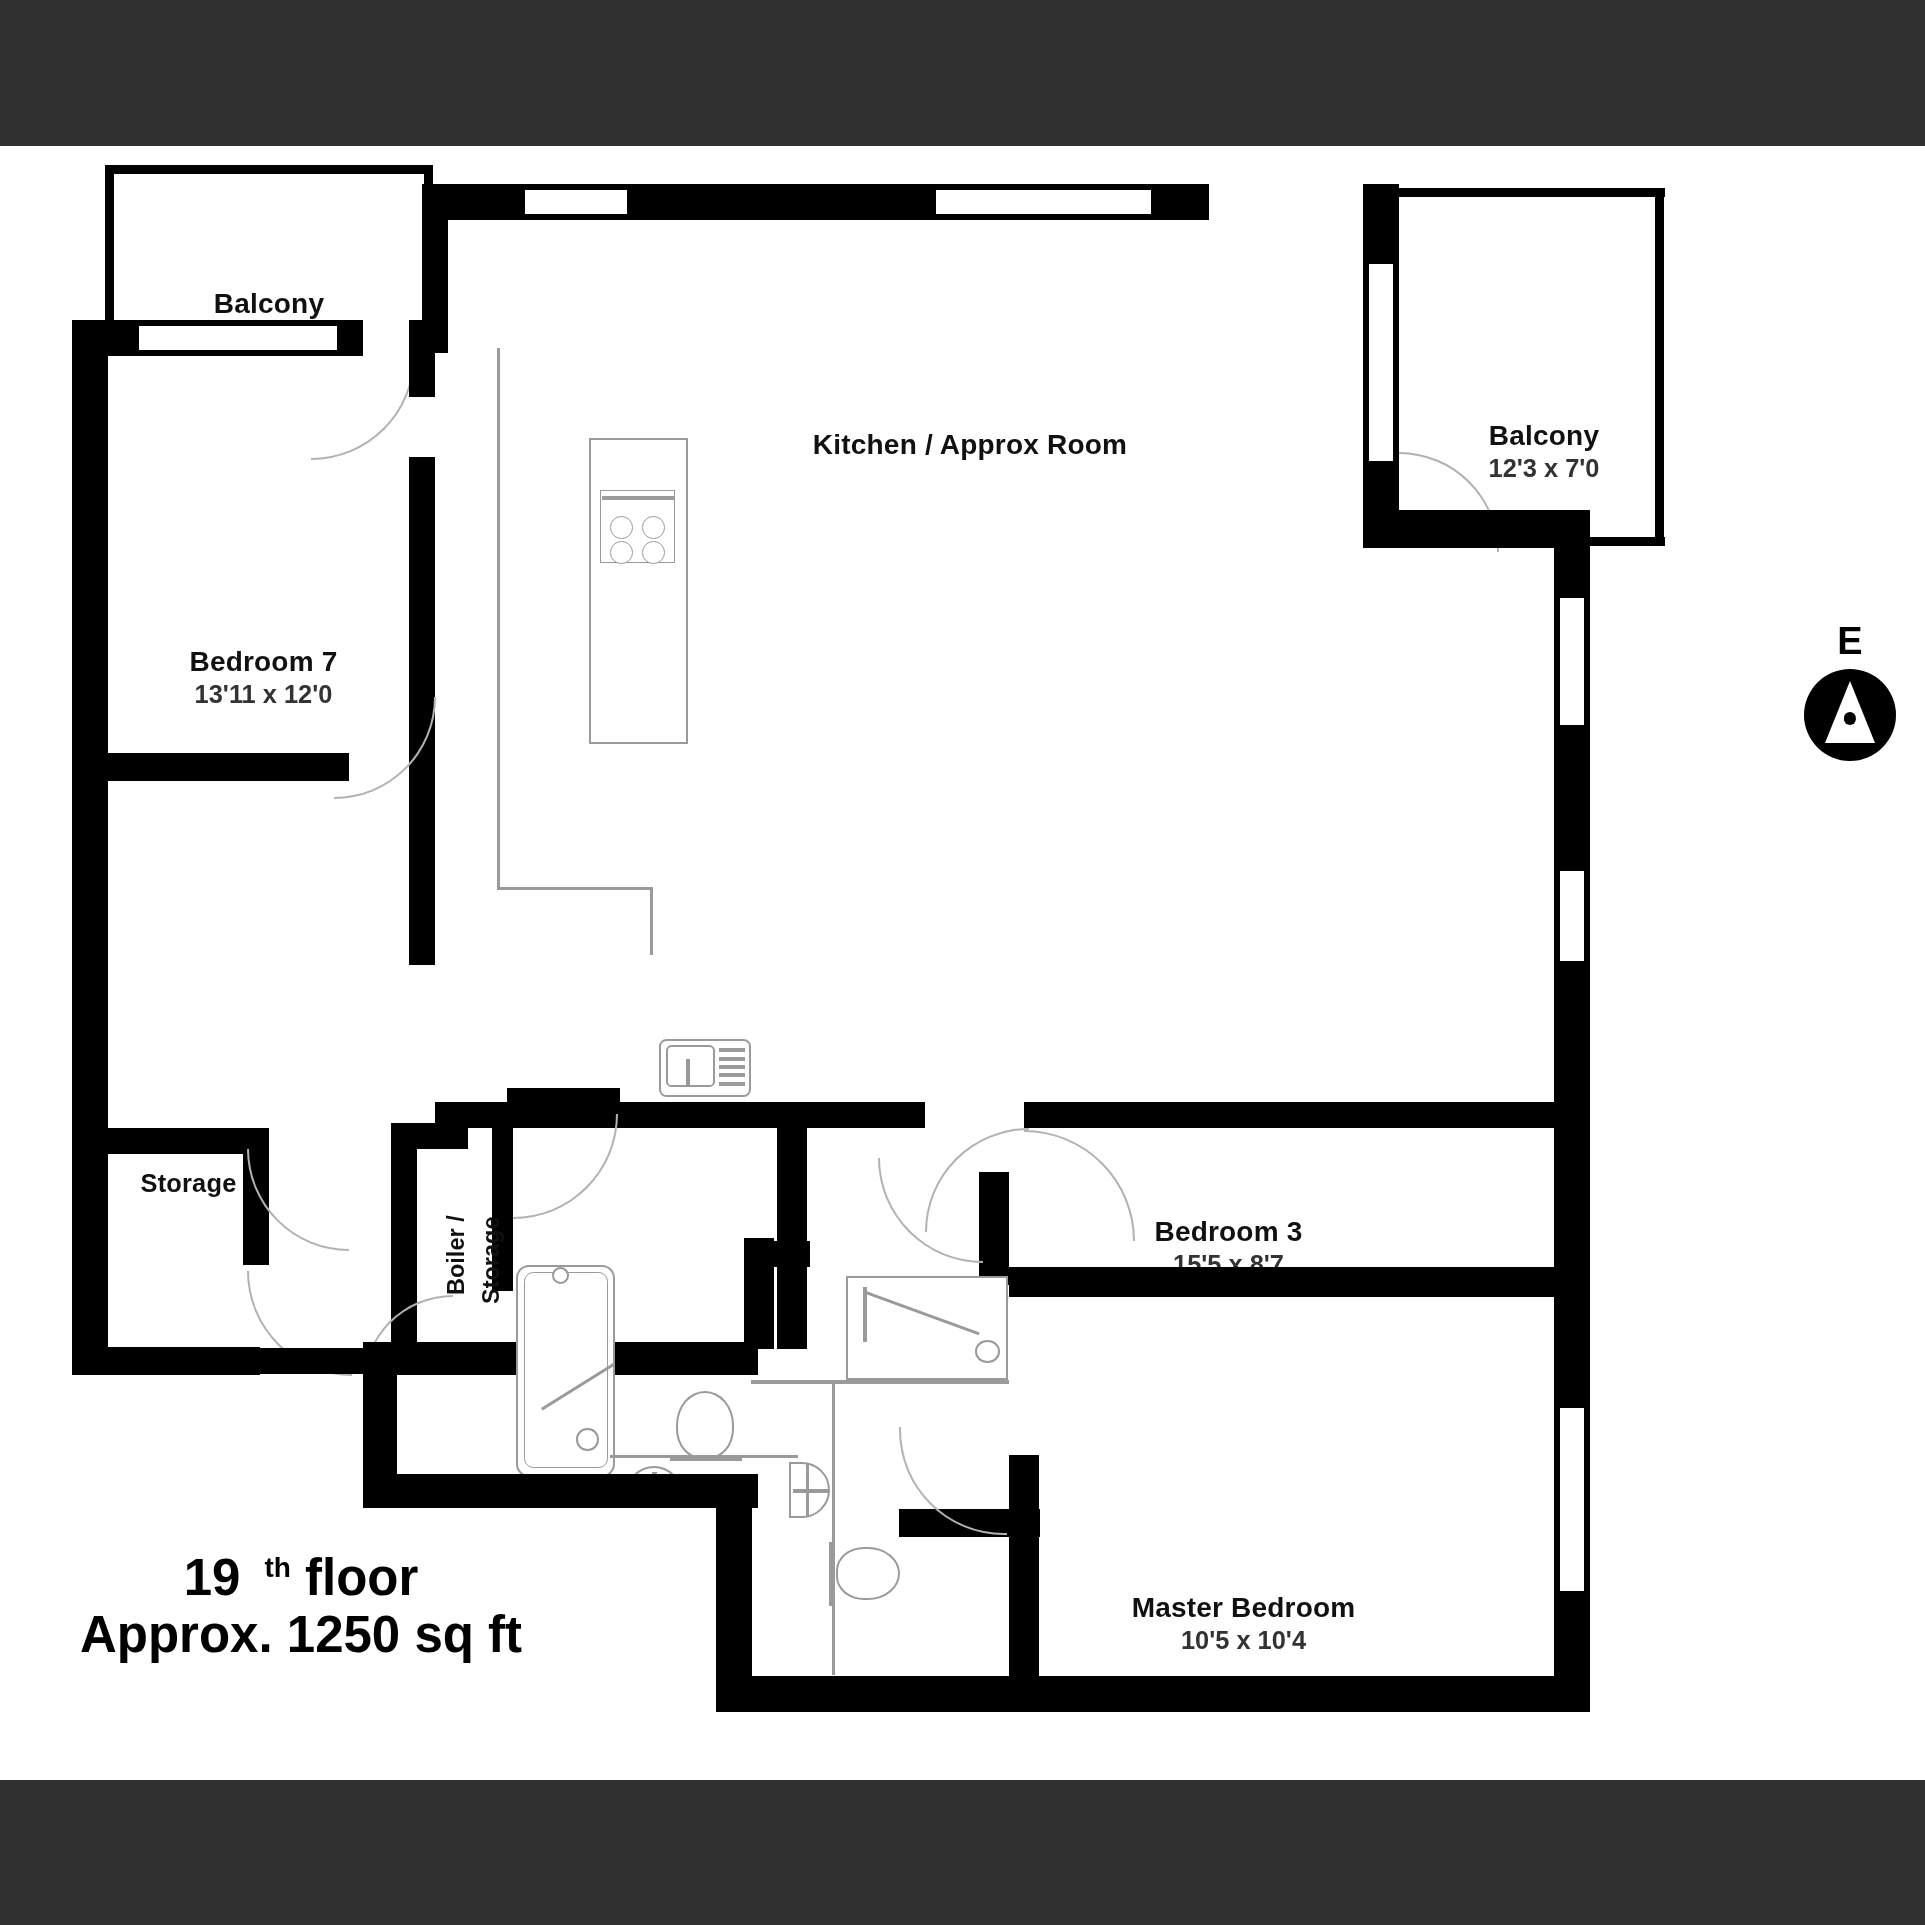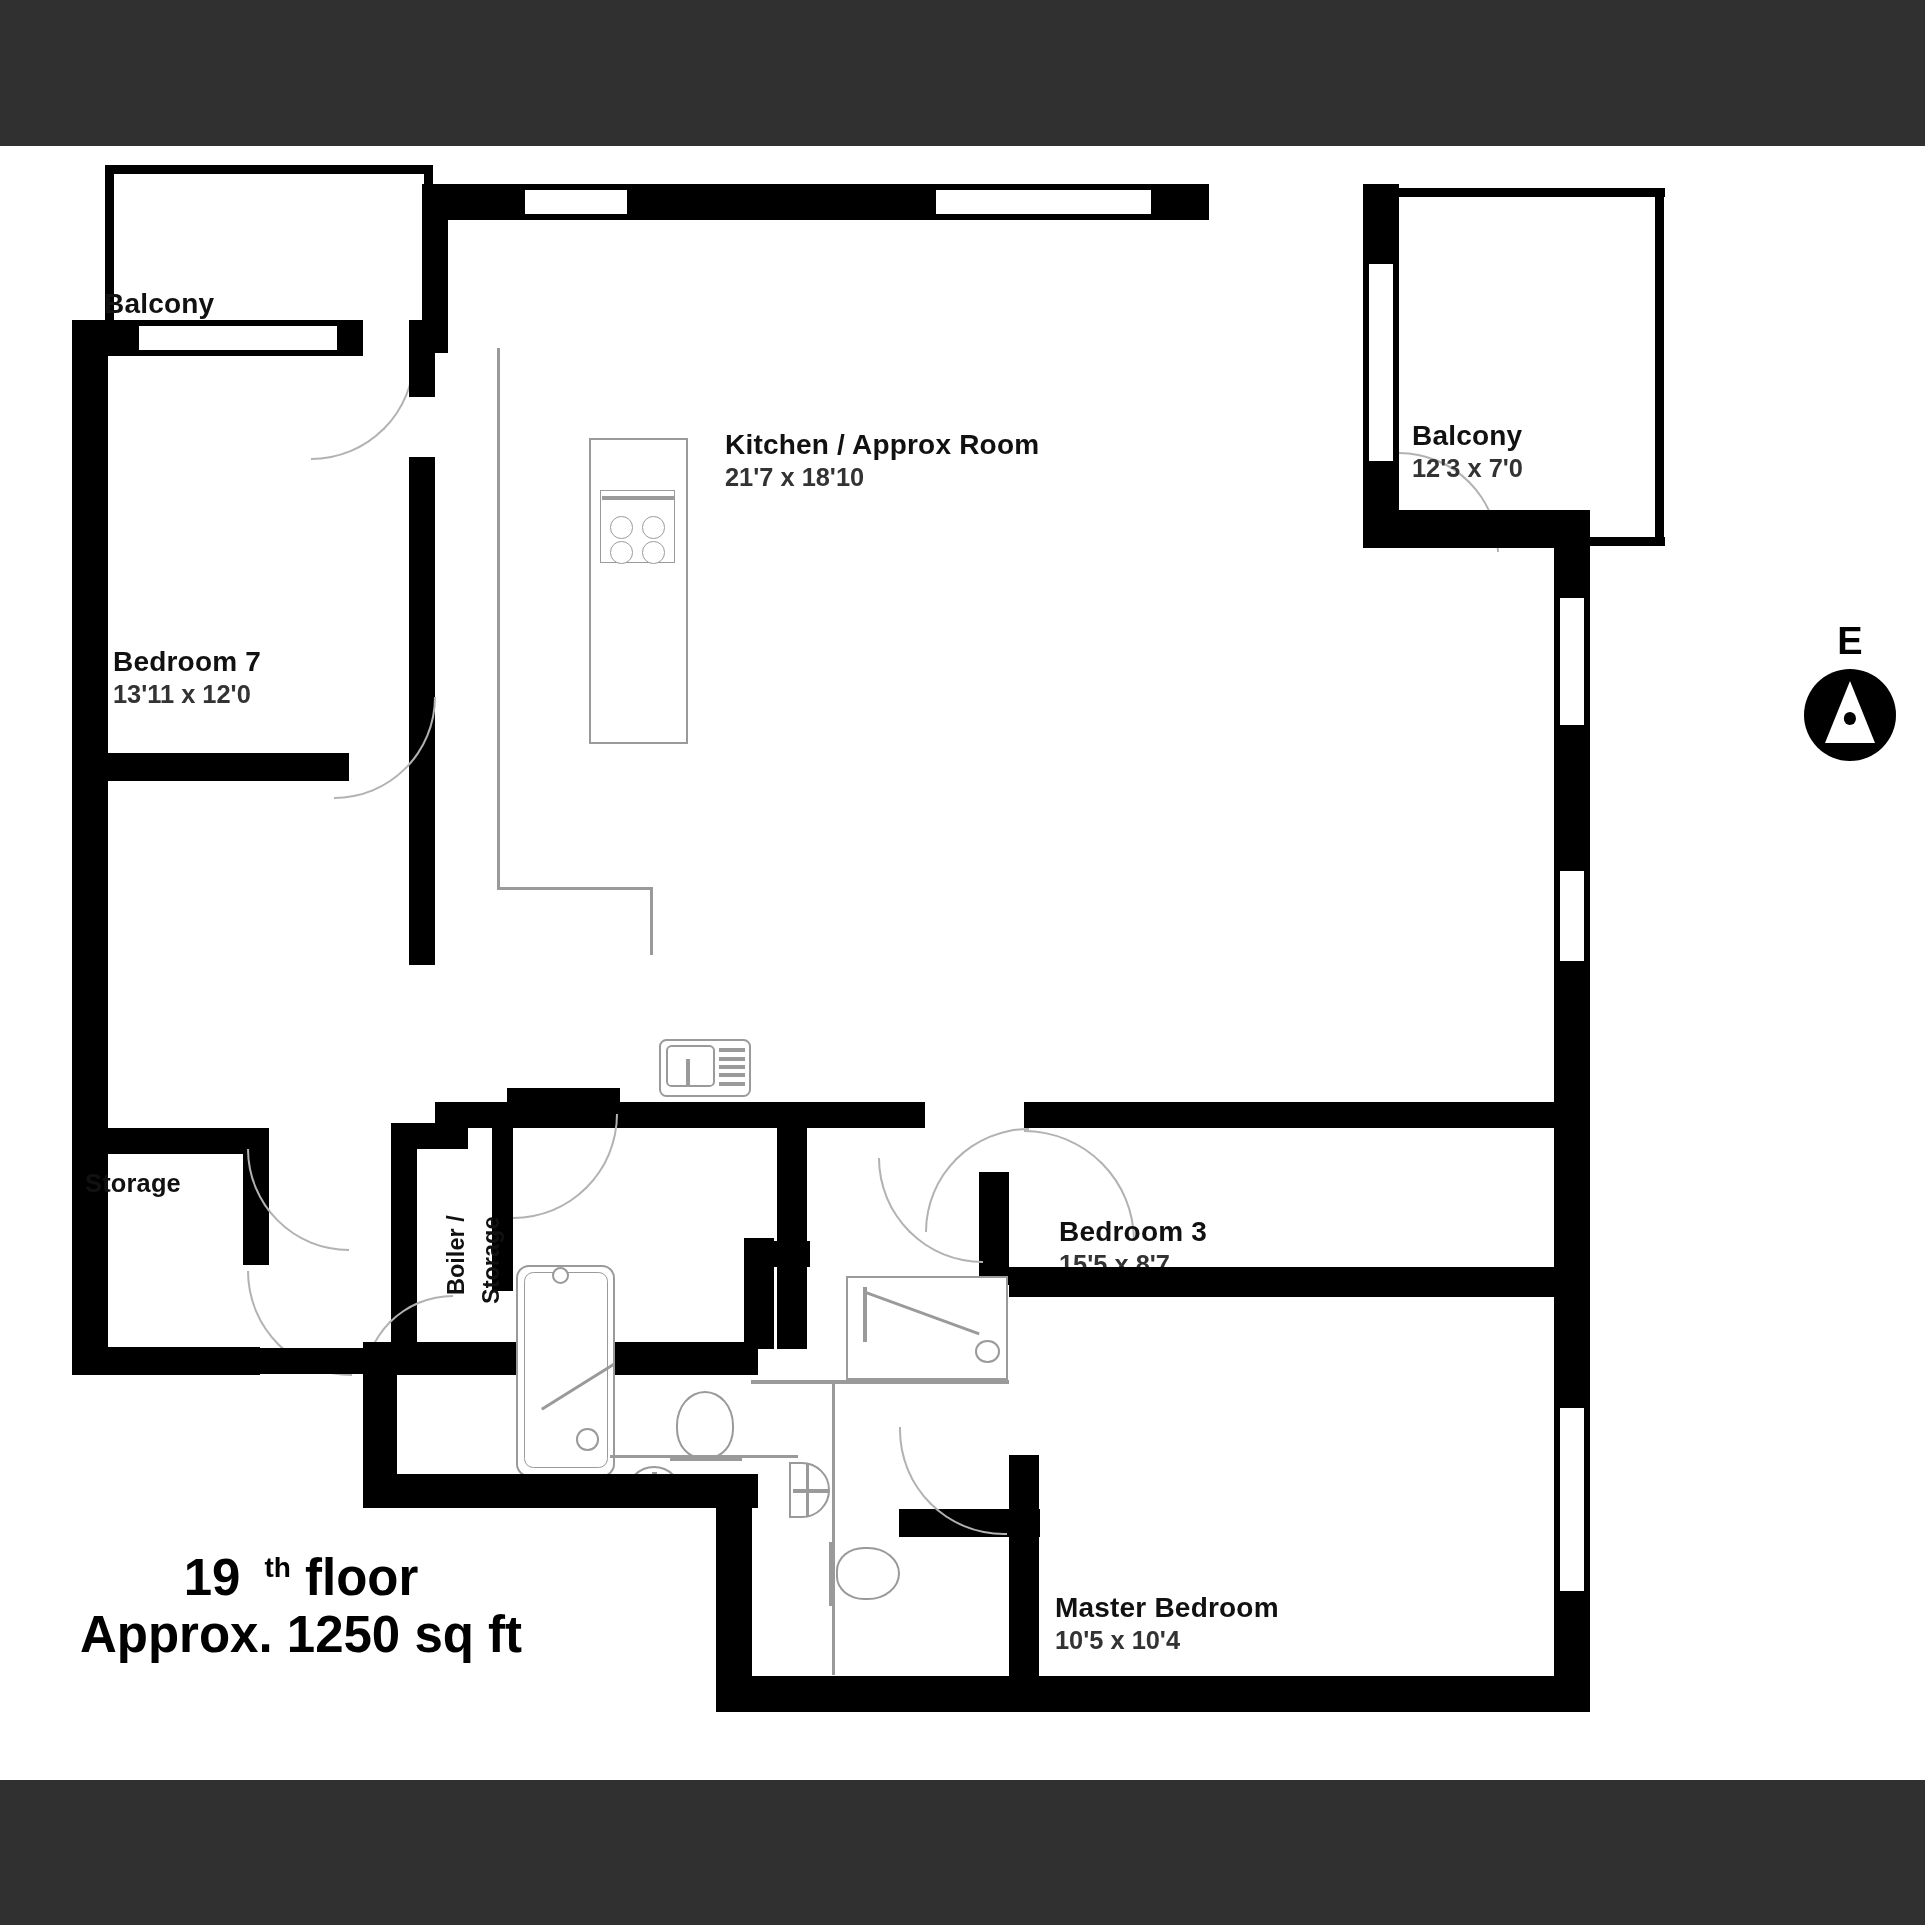--- a/index.html
+++ b/index.html
@@ -20,21 +20,21 @@
   }
 
   
   .wall{position:absolute;background:#000000;}
   .win{position:absolute;background:#ffffff;border-top:6.6px solid #000;border-bottom:6.6px solid #000;box-sizing:border-box;}
   .winv{position:absolute;background:#ffffff;border-left:6.6px solid #000;border-right:6.6px solid #000;box-sizing:border-box;}
   .thin{position:absolute;border:2.8px solid #9a9a9a;background:#fff;box-sizing:border-box;}
   .thinline{position:absolute;background:#9a9a9a;}
   .swing{position:absolute;border:2.8px solid #b2b2b2;background:transparent;box-sizing:border-box;}
 
-  .label{position:absolute;text-align:left;color:#111;line-height:1.22;}
+  .label{position:absolute;text-align:center;color:#111;line-height:1.22;}
   .label .name{font-weight:bold;font-size:28px;letter-spacing:0.2px;white-space:nowrap;}
   .label .dim{font-weight:bold;font-size:25.4px;color:#333;white-space:nowrap;}
   .label.small .name{font-size:25.4px;}
 
   .vlabel{position:absolute;color:#111;font-weight:bold;font-size:23.5px;
           transform-origin:0 0;transform:rotate(-90deg);white-space:nowrap;}
 
   .footer{position:absolute;left:56px;top:1403px;width:490px;text-align:center;color:#000;}
   .footer .f1{font-size:51px;font-weight:bold;line-height:1.12;}
   .footer .f1 sup{font-size:28px;vertical-align:super;margin-left:24px;}
@@ -103,21 +103,20 @@
     <div class="name">Bedroom 7</div>
     <div class="dim">13'11 x 12'0</div>
   </div>
 
   <div class="swing" style="left:334px;top:551px;width:102px;height:102px;border-top:none;border-left:none;border-right:2.8px solid #b2b2b2;border-bottom:2.8px solid #b2b2b2;border-radius:0 0 102px 0;"></div>
 
   <div class="wall" style="left:72px;top:607px;width:277px;height:28px;"></div>
 
   <div class="label" style="left:725px;top:282px;width:490px;">
     <div class="name">Kitchen / Approx Room</div>
-    <div class="dim">21'7 x 18'10</div>
   </div>
 
   <div class="thin" style="left:589px;top:292px;width:99px;height:306px;"></div>
   <div class="thin" style="left:600px;top:344px;width:75px;height:73px;border-width:1.9px;"></div>
   <div class="thin" style="left:610px;top:370px;width:22.6px;height:22.6px;border-radius:50%;border-width:1.9px;"></div>
   <div class="thin" style="left:642px;top:370px;width:22.6px;height:22.6px;border-radius:50%;border-width:1.9px;"></div>
   <div class="thin" style="left:610px;top:395px;width:22.6px;height:22.6px;border-radius:50%;border-width:1.9px;"></div>
   <div class="thin" style="left:642px;top:395px;width:22.6px;height:22.6px;border-radius:50%;border-width:1.9px;"></div>
   <div class="thinline" style="left:602px;top:350px;width:72px;height:3.8px;"></div>
 

